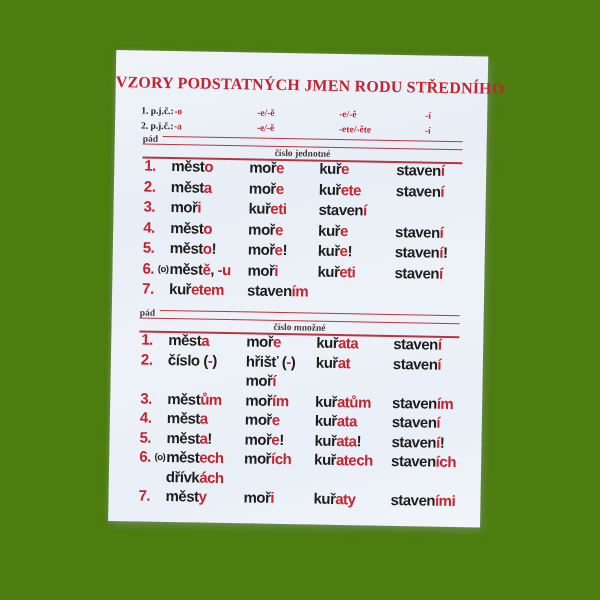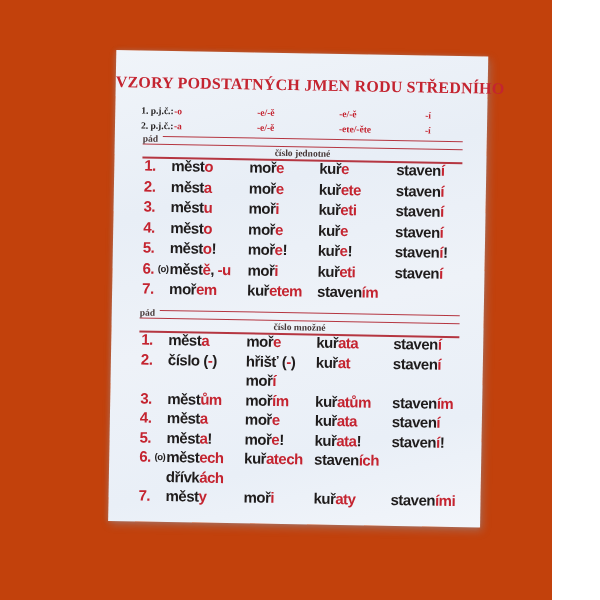--- a/index.html
+++ b/index.html
@@ -1,16 +1,16 @@
 <!DOCTYPE html>
 <html style="--red: #c42430; --ink: #1f1c1c; --line: #b53641;"><head>
 <meta charset="utf-8">
 <style>
   html,body{margin:0;padding:0;width:600px;height:600px;background:#ffffff;overflow:hidden;}
-  .stage{position:relative;width:552px;height:600px;background:#c2410c;}
+  .stage{position:relative;width:600px;height:600px;background:#4d7c0f;}
   .paper{
     position:absolute;left:113px;top:53px;width:372px;height:471px;
     transform:rotate(1deg);transform-origin:45% 40%;
     background:linear-gradient(165deg,#f0f4f9 0%,#e8eef6 30%,#eef2f8 55%,#e9eff7 80%,#f2f5fa 100%);
     box-shadow:2px 3px 9px rgba(140,150,168,.45), -1px 0 4px rgba(160,170,185,.25);
   }
   .title{
     position:absolute;top:23px;left:0;right:0;text-align:center;white-space:nowrap;
     font-family:"Liberation Serif",serif;font-weight:700;font-size:16px;letter-spacing:.2px;
     color:var(--red);
@@ -106,23 +106,20 @@
           </div>
           <div class="cell">
             <div class="wline"><span class="k">staven</span><span class="r">í</span></div>
           </div>
         </div>
         <div class="trow">
           <div class="ncell">
             <span class="num">3.</span>
           </div>
           <div class="cell">
-            <div class="wline"><span class="k">měst</span><span class="r">u</span></div>
-          </div>
-          <div class="cell">
             <div class="wline"><span class="k">moř</span><span class="r">i</span></div>
           </div>
           <div class="cell">
             <div class="wline"><span class="k">kuř</span><span class="r">eti</span></div>
           </div>
           <div class="cell">
             <div class="wline"><span class="k">staven</span><span class="r">í</span></div>
           </div>
         </div>
         <div class="trow">
@@ -173,23 +170,20 @@
           <div class="cell">
             <div class="wline"><span class="k">kuř</span><span class="r">eti</span></div>
           </div>
           <div class="cell">
             <div class="wline"><span class="k">staven</span><span class="r">í</span></div>
           </div>
         </div>
         <div class="trow">
           <div class="ncell">
             <span class="num">7.</span>
-          </div>
-          <div class="cell">
-            <div class="wline"><span class="k">moř</span><span class="r">em</span></div>
           </div>
           <div class="cell">
             <div class="wline"><span class="k">kuř</span><span class="r">etem</span></div>
           </div>
           <div class="cell">
             <div class="wline"><span class="k">staven</span><span class="r">ím</span></div>
           </div>
         </div>
       </div>
 
@@ -292,20 +286,23 @@
         <div class="trow">
           <div class="ncell">
             <span class="num">6.</span>
             <span class="pre">(o)</span>
           </div>
           <div class="cell">
             <div class="wline"><span class="k">měst</span><span class="r">ech</span></div>
             <div class="wline"><span class="k">dřívk</span><span class="r">ách</span></div>
           </div>
           <div class="cell">
+            <div class="wline"><span class="k">moř</span><span class="r">ích</span></div>
+          </div>
+          <div class="cell">
             <div class="wline"><span class="k">kuř</span><span class="r">atech</span></div>
           </div>
           <div class="cell">
             <div class="wline"><span class="k">staven</span><span class="r">ích</span></div>
           </div>
         </div>
         <div class="trow">
           <div class="ncell">
             <span class="num">7.</span>
           </div>

